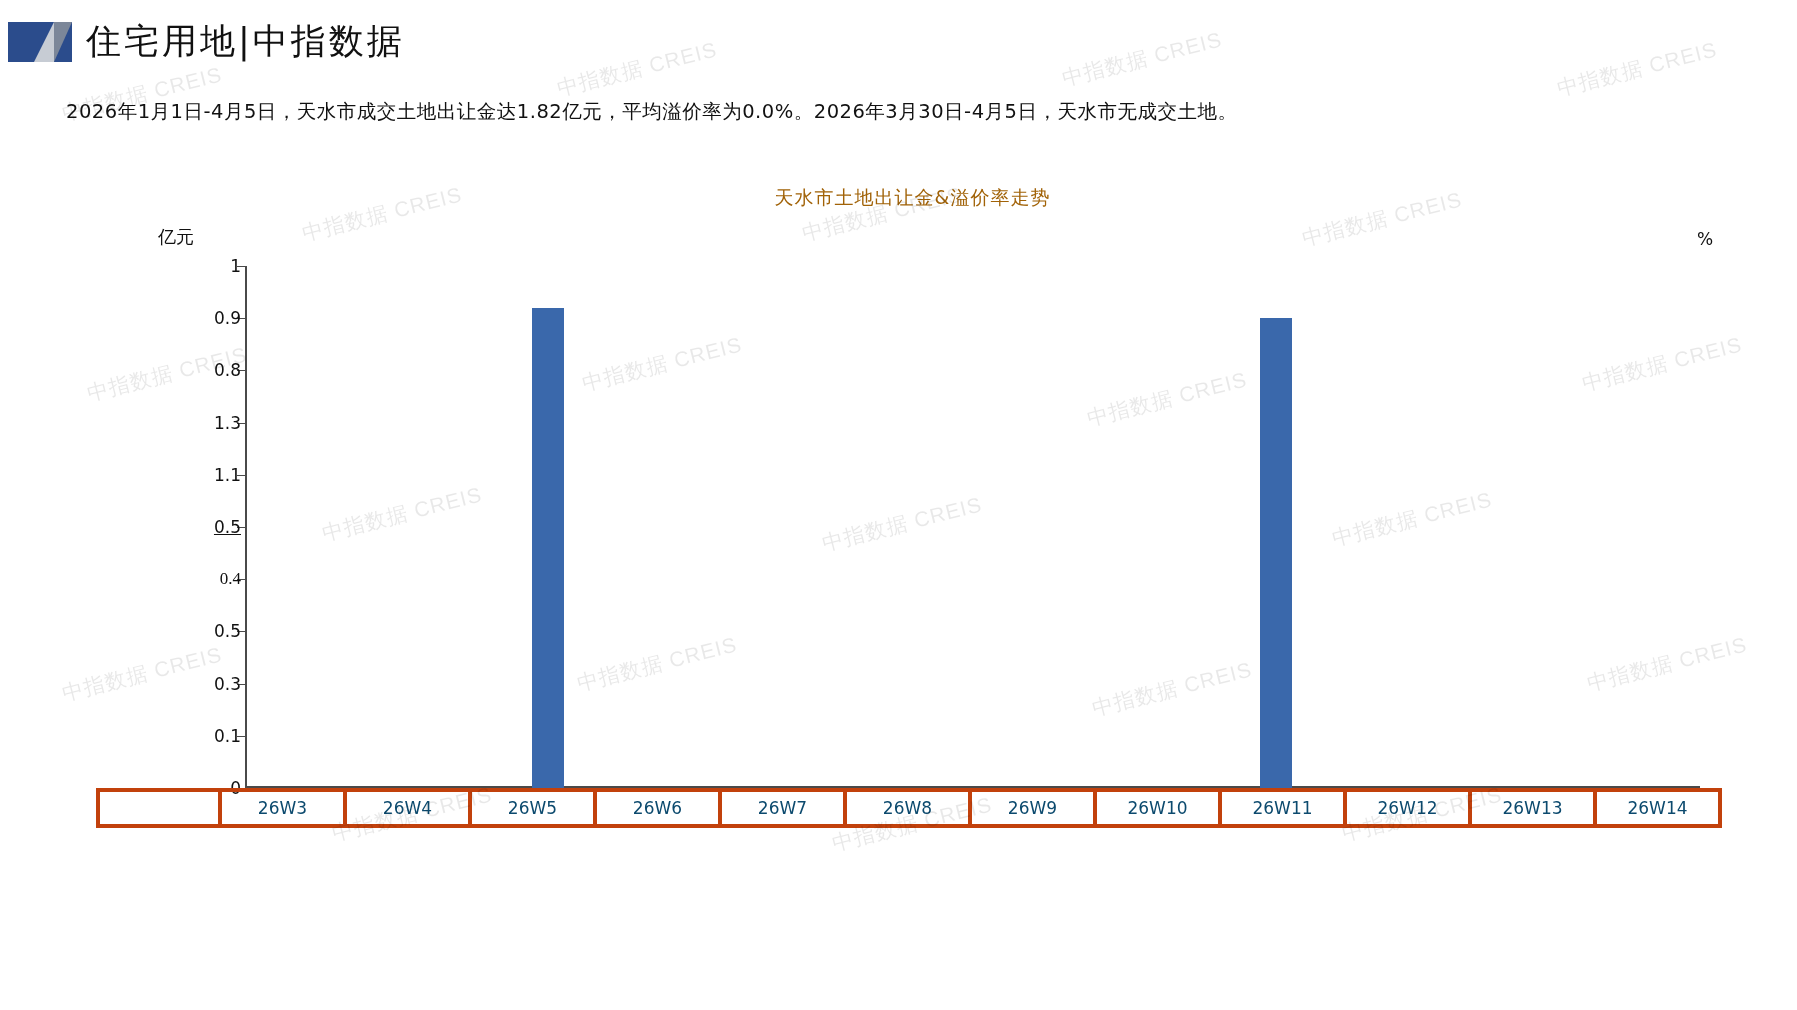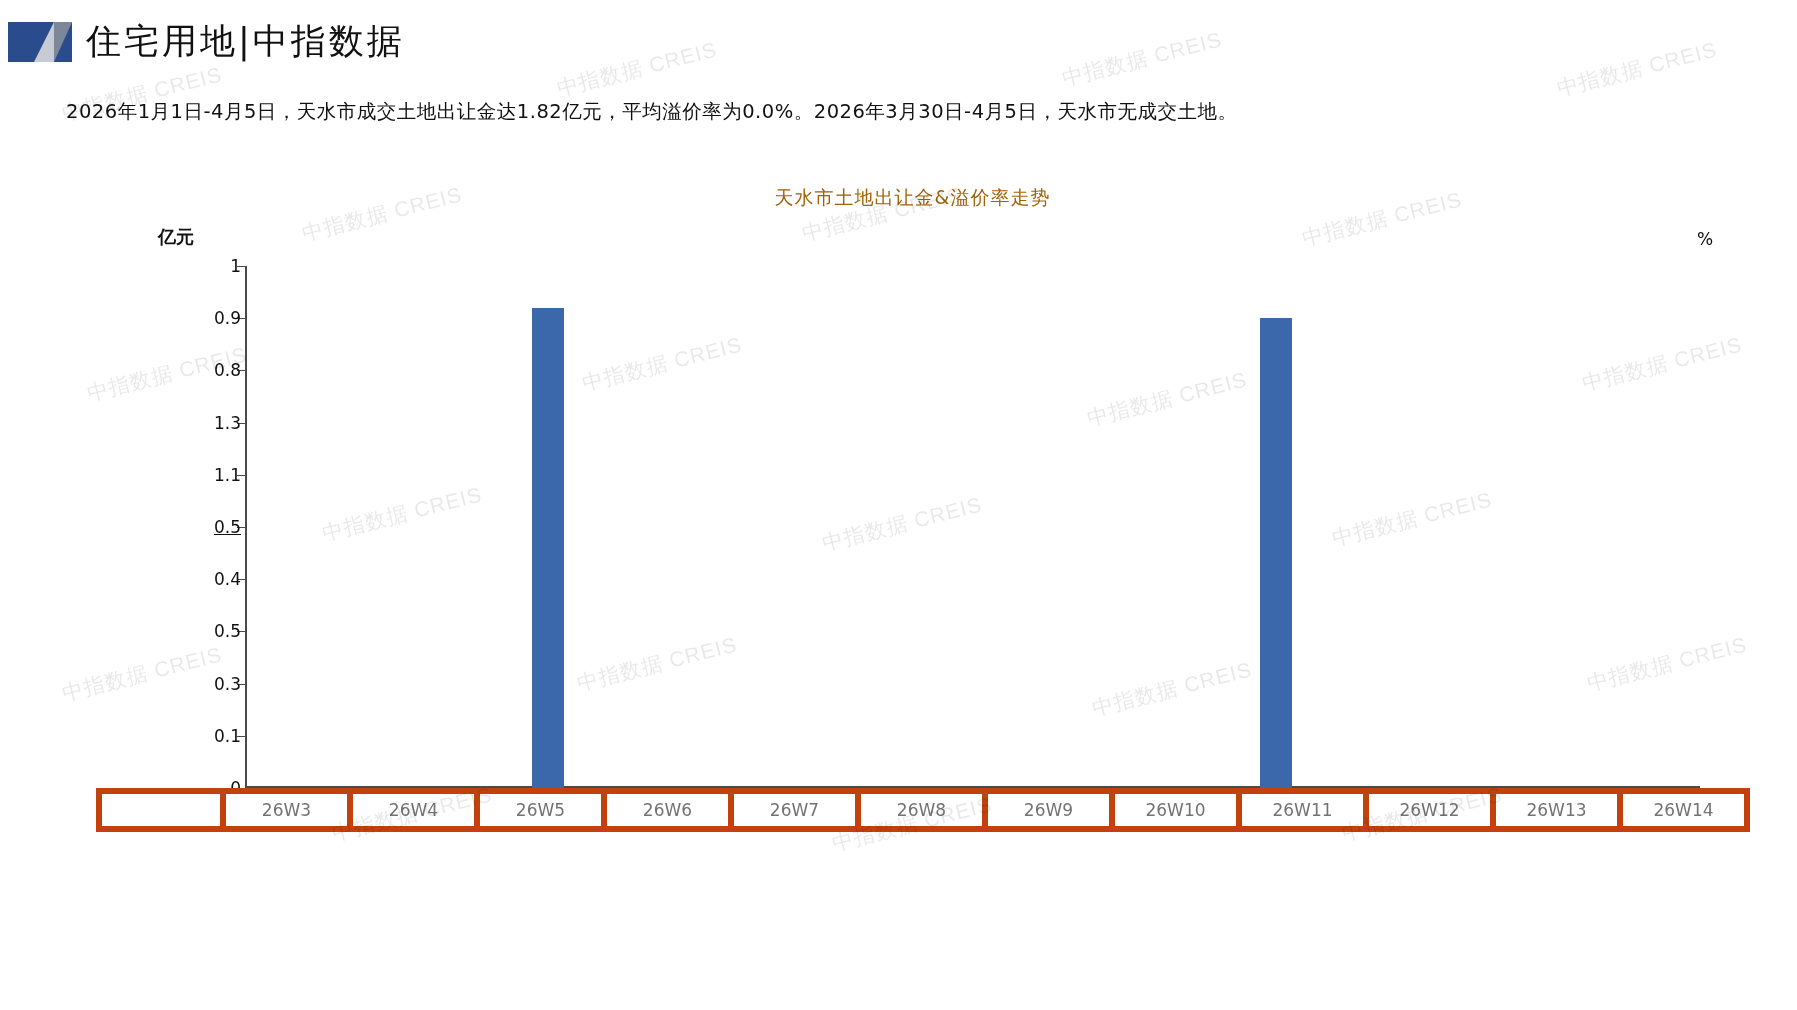--- a/index.html
+++ b/index.html
@@ -95,21 +95,20 @@
     width: 1797px;
     height: 620px;
   }
   .axis-unit-left {
     position: absolute;
     left: 158px;
     top: 0px;
     font-size: 18px;
     color: #111;
     font-family: "DejaVu Sans", sans-serif;
-    font-weight: bold;
   }
   .axis-unit-right {
     position: absolute;
     left: 1697px;
     top: 4px;
     font-size: 17px;
     color: #111;
     font-family: "DejaVu Sans", sans-serif;
   }
 
@@ -179,24 +178,24 @@
   
   .data-table {
     position: absolute;
     left: 96px;
     top: 788px;
     border-collapse: collapse;
     font-size: 17px;
     font-family: "DejaVu Sans", sans-serif;
   }
   .data-table td {
-    border: 6px solid #c2410c;
+    border: 4px solid #c2410c;
     text-align: center;
     height: 30px;
-    color: #737373;
+    color: #0c4a6e;
   }
   .data-table td.rowhead {
     width: 116px;
     letter-spacing: 1px;
   }
   .data-table td.cell {
     width: 119px;
   }
 
   
@@ -237,21 +236,21 @@
     <div id="y-ticks">
         <div class="y-tick" style="top: 522px;"></div>
         <div class="y-label" style="top: 522px;">0</div>
         <div class="y-tick" style="top: 469.8px;"></div>
         <div class="y-label" style="top: 469.8px;">0.1</div>
         <div class="y-tick" style="top: 417.6px;"></div>
         <div class="y-label" style="top: 417.6px;">0.3</div>
         <div class="y-tick" style="top: 365.4px;"></div>
         <div class="y-label" style="top: 365.4px;">0.5</div>
         <div class="y-tick" style="top: 313.2px;"></div>
-        <div class="y-label" style="top: 313.2px;">0.4</div>
+        <div class="y-label" style="top: 313.2px; font-family: Liberation Serif, serif;">0.4</div>
         <div class="y-tick" style="top: 261px;"></div>
         <div class="y-label" style="top: 261px; text-decoration: underline;">0.5</div>
         <div class="y-tick" style="top: 208.8px;"></div>
         <div class="y-label" style="top: 208.8px;">1.1</div>
         <div class="y-tick" style="top: 156.6px;"></div>
         <div class="y-label" style="top: 156.6px;">1.3</div>
         <div class="y-tick" style="top: 104.4px;"></div>
         <div class="y-label" style="top: 104.4px; text-align: right;">0.8</div>
         <div class="y-tick" style="top: 52.2px;"></div>
         <div class="y-label" style="top: 52.2px;">0.9</div>

